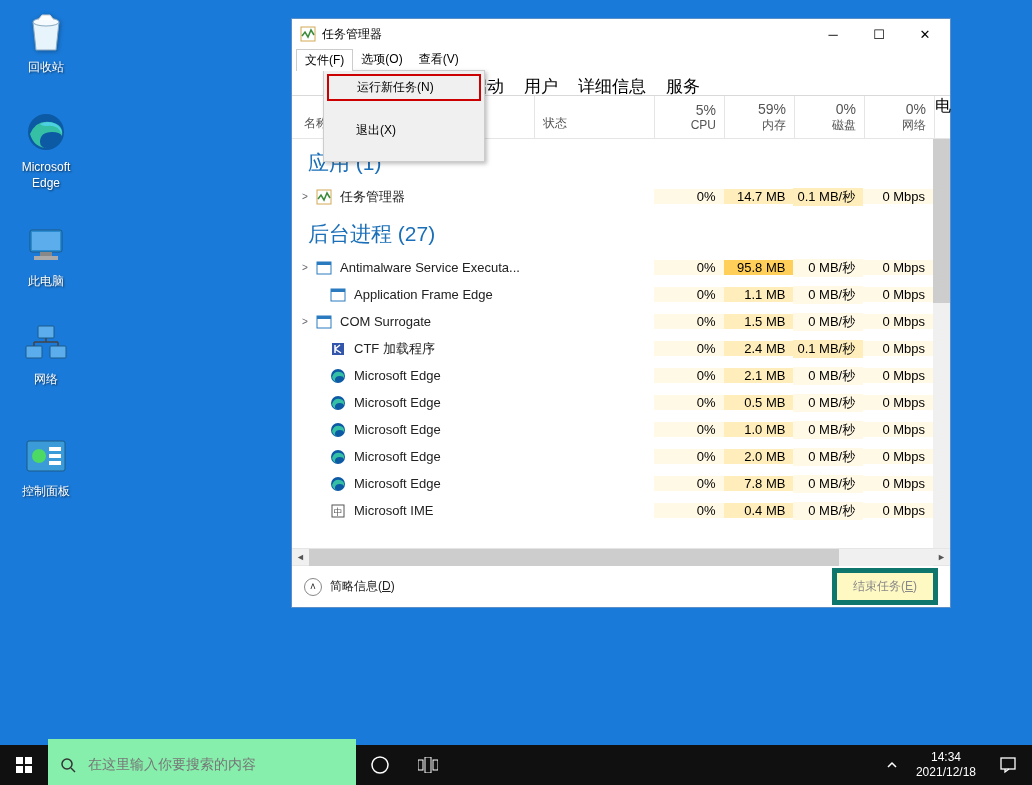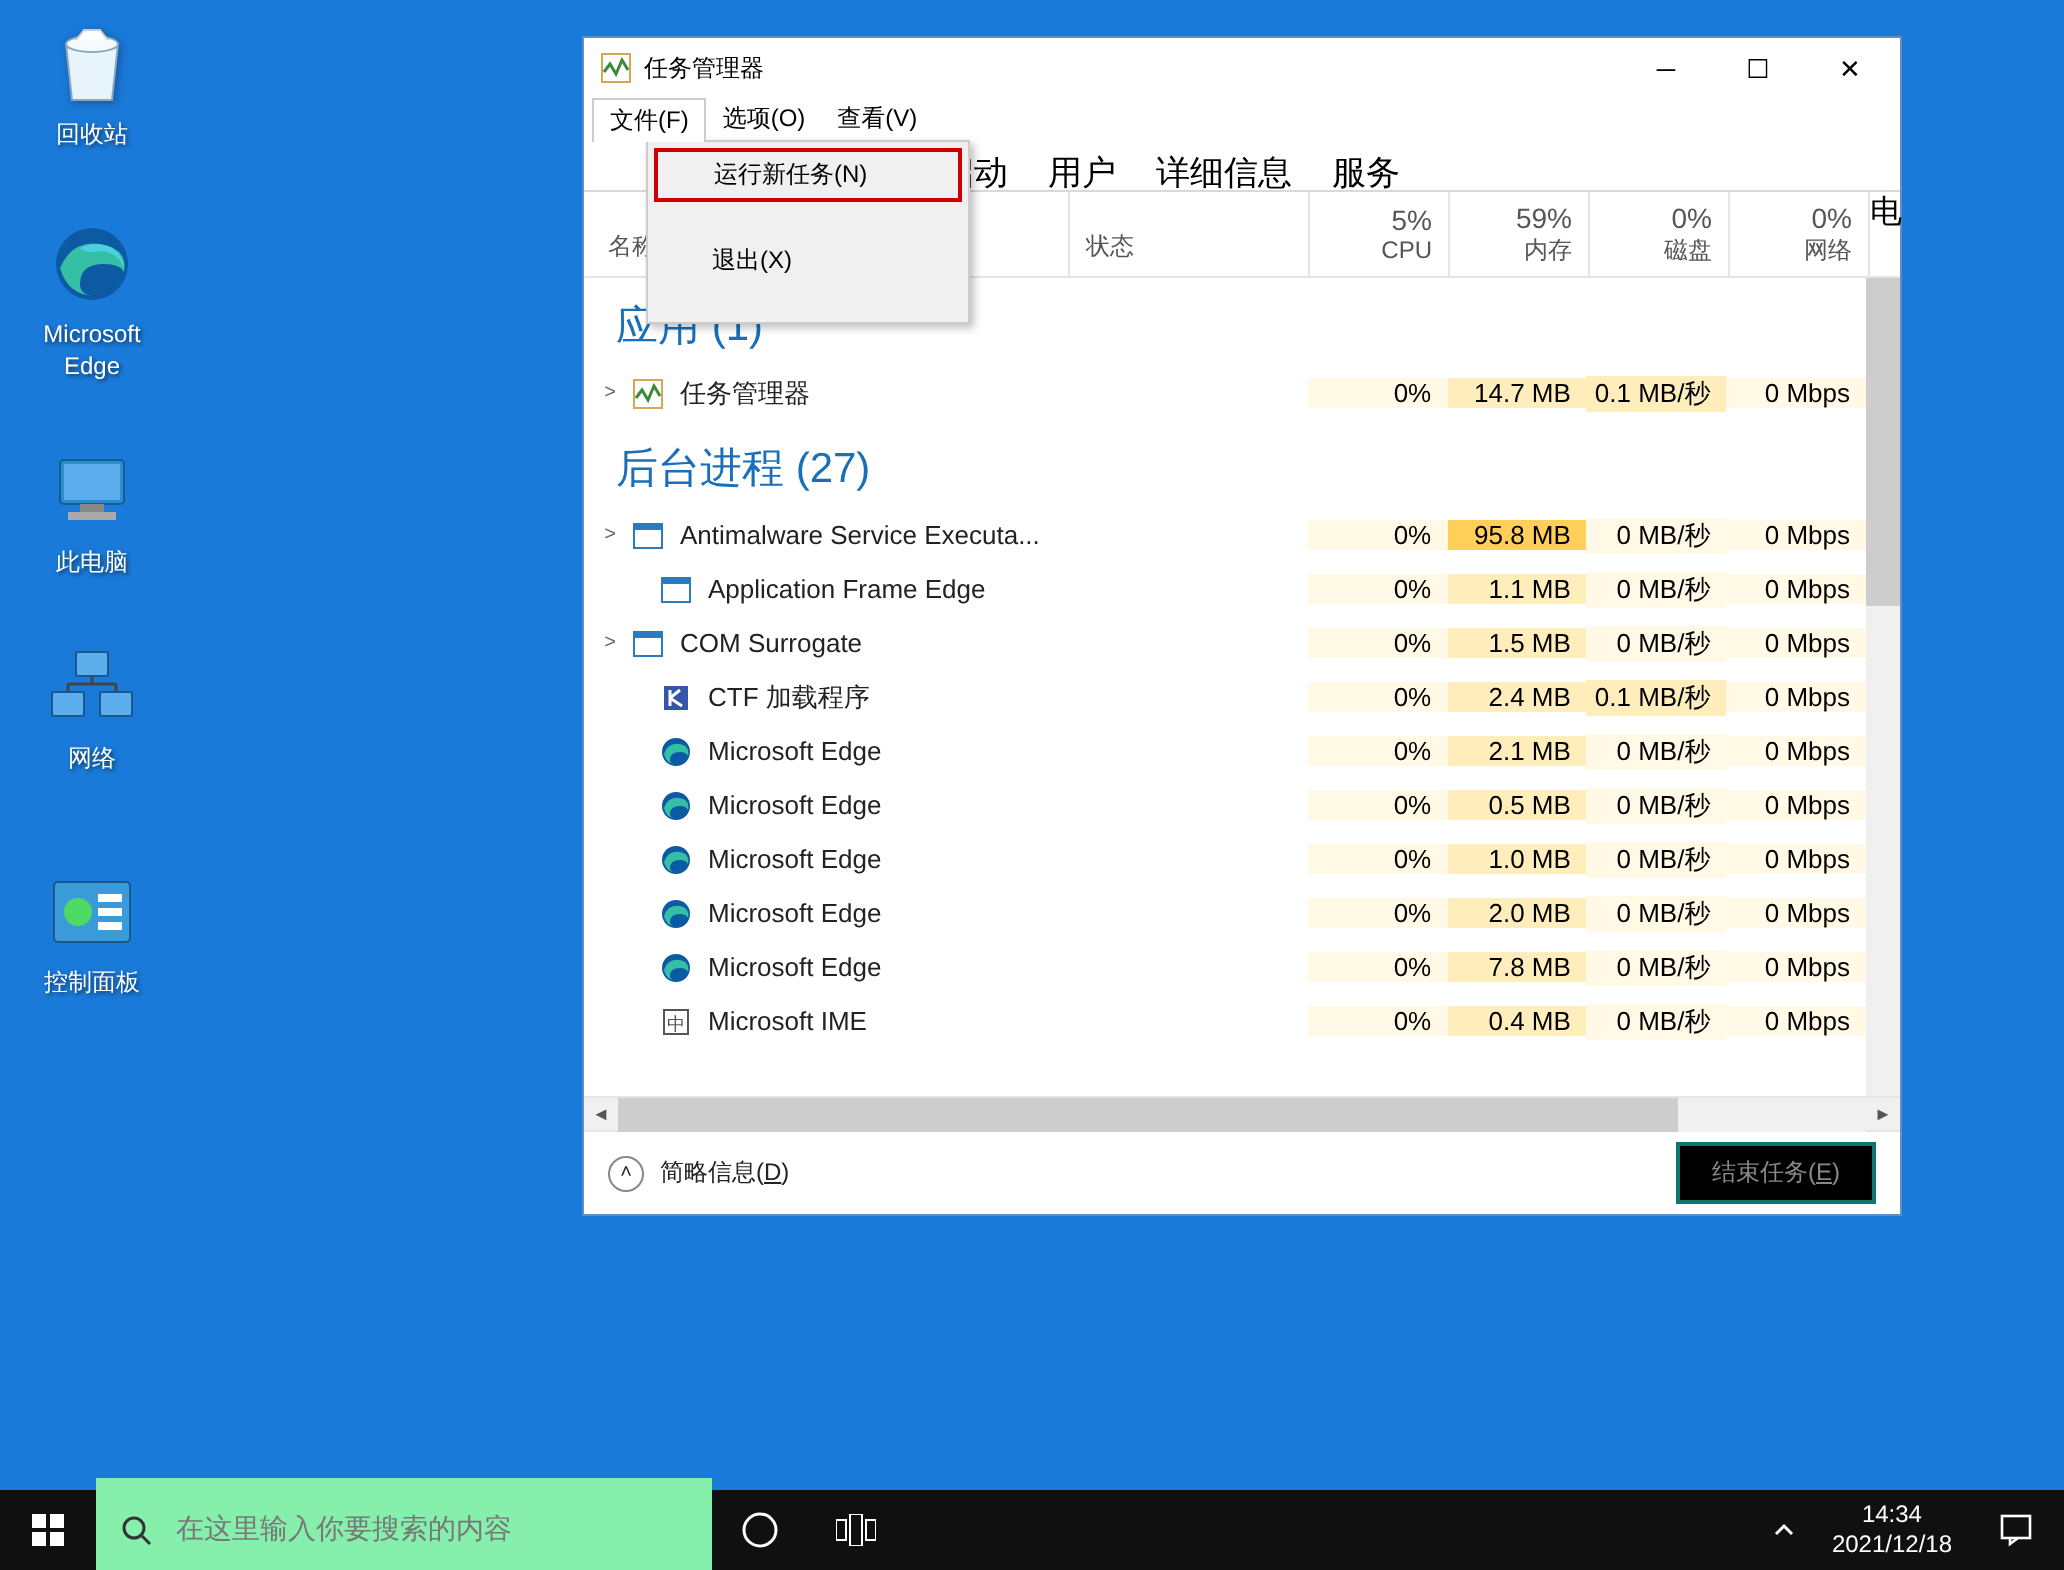--- a/index.html
+++ b/index.html
@@ -56,21 +56,21 @@
 .tm-hscroll-btn { width: 17px; height: 17px; background: #f0f0f0; display: flex; align-items: center; justify-content: center; font-size: 9px; color: #555; }
 .tm-hscroll-track { flex: 1; height: 17px; background: #f0f0f0; position: relative; }
 .tm-hscroll-thumb { position: absolute; left: 0; width: 85%; height: 100%; background: #cdcdcd; }
 
 .tm-vscroll { position: absolute; right: 0; top: 0; bottom: 0; width: 17px; background: #f0f0f0; }
 .tm-vscroll-thumb { position: absolute; top: 0; height: 40%; width: 100%; background: #cdcdcd; }
 
 .tm-footer { height: 42px; display: flex; align-items: center; padding: 0 12px; border-top: 1px solid #e5e5e5; }
 .tm-fewer { display: flex; align-items: center; font-size: 12px; color: #222; cursor: pointer; }
 .tm-fewer-circle { width: 18px; height: 18px; border: 1px solid #888; border-radius: 50%; display: flex; align-items: center; justify-content: center; margin-right: 8px; font-size: 10px; }
-.tm-end { margin-left: auto; padding: 5px 16px; border: 2px solid #0f766e; background: #000000; font-size: 12px; color: #888; }
+.tm-end { margin-left: auto; padding: 5px 16px; border: 5px solid #0f766e; background: #fef9c3; font-size: 12px; color: #888; }
 
 
 .taskbar { position: absolute; left: 0; bottom: 0; width: 100%; height: 40px; background: #101010; display: flex; align-items: center; color: #fff; }
 .tb-start { width: 48px; height: 40px; display: flex; align-items: center; justify-content: center; }
 .tb-search { width: 308px; height: 52px; background: #86efac; display: flex; align-items: center; text-align: right; }
 .tb-search-icon { width: 40px; display: flex; align-items: center; justify-content: center; color: #333; }
 .tb-search-text { color: #777; font-size: 14px; }
 .tb-item { width: 48px; height: 40px; display: flex; align-items: center; justify-content: center; }
 .tb-tray { margin-left: auto; display: flex; align-items: center; height: 40px; }
 .tb-tray-item { padding: 0 10px; height: 40px; display: flex; align-items: center; justify-content: center; font-size: 12px; }

